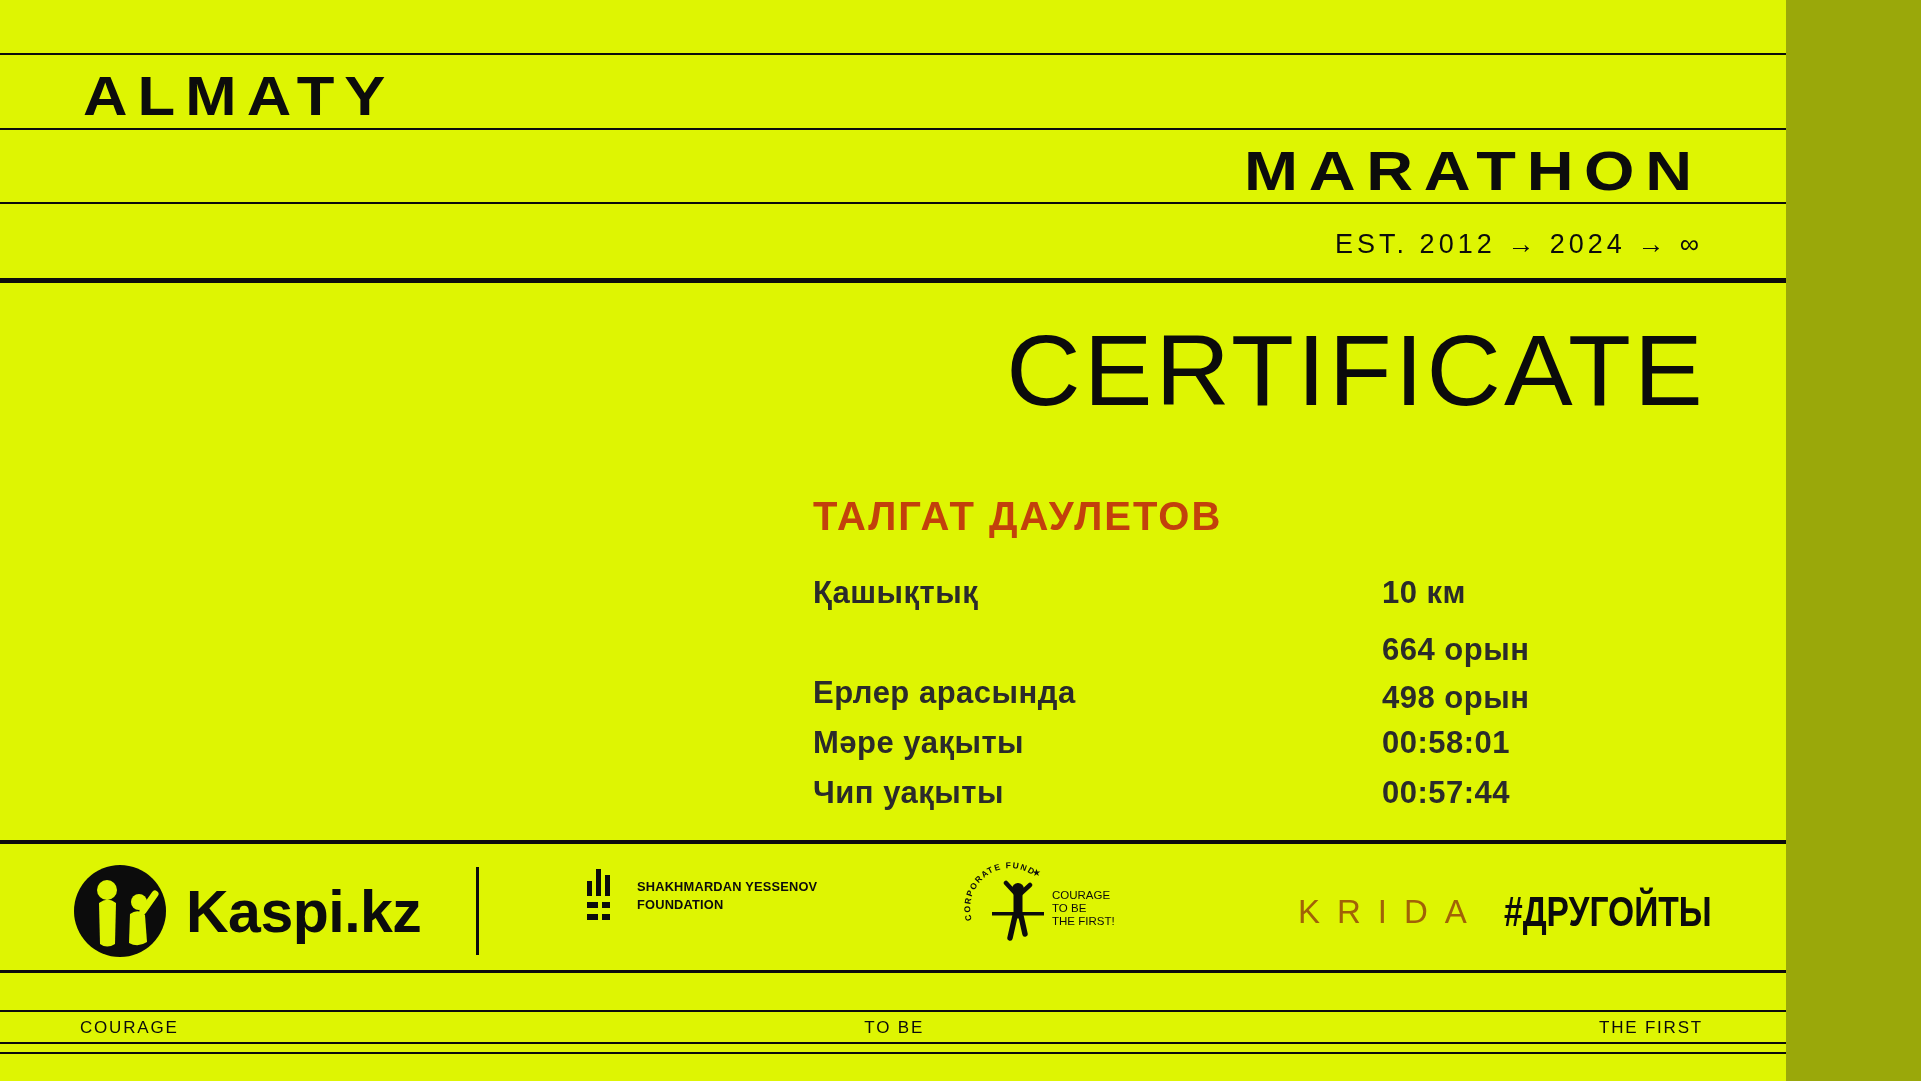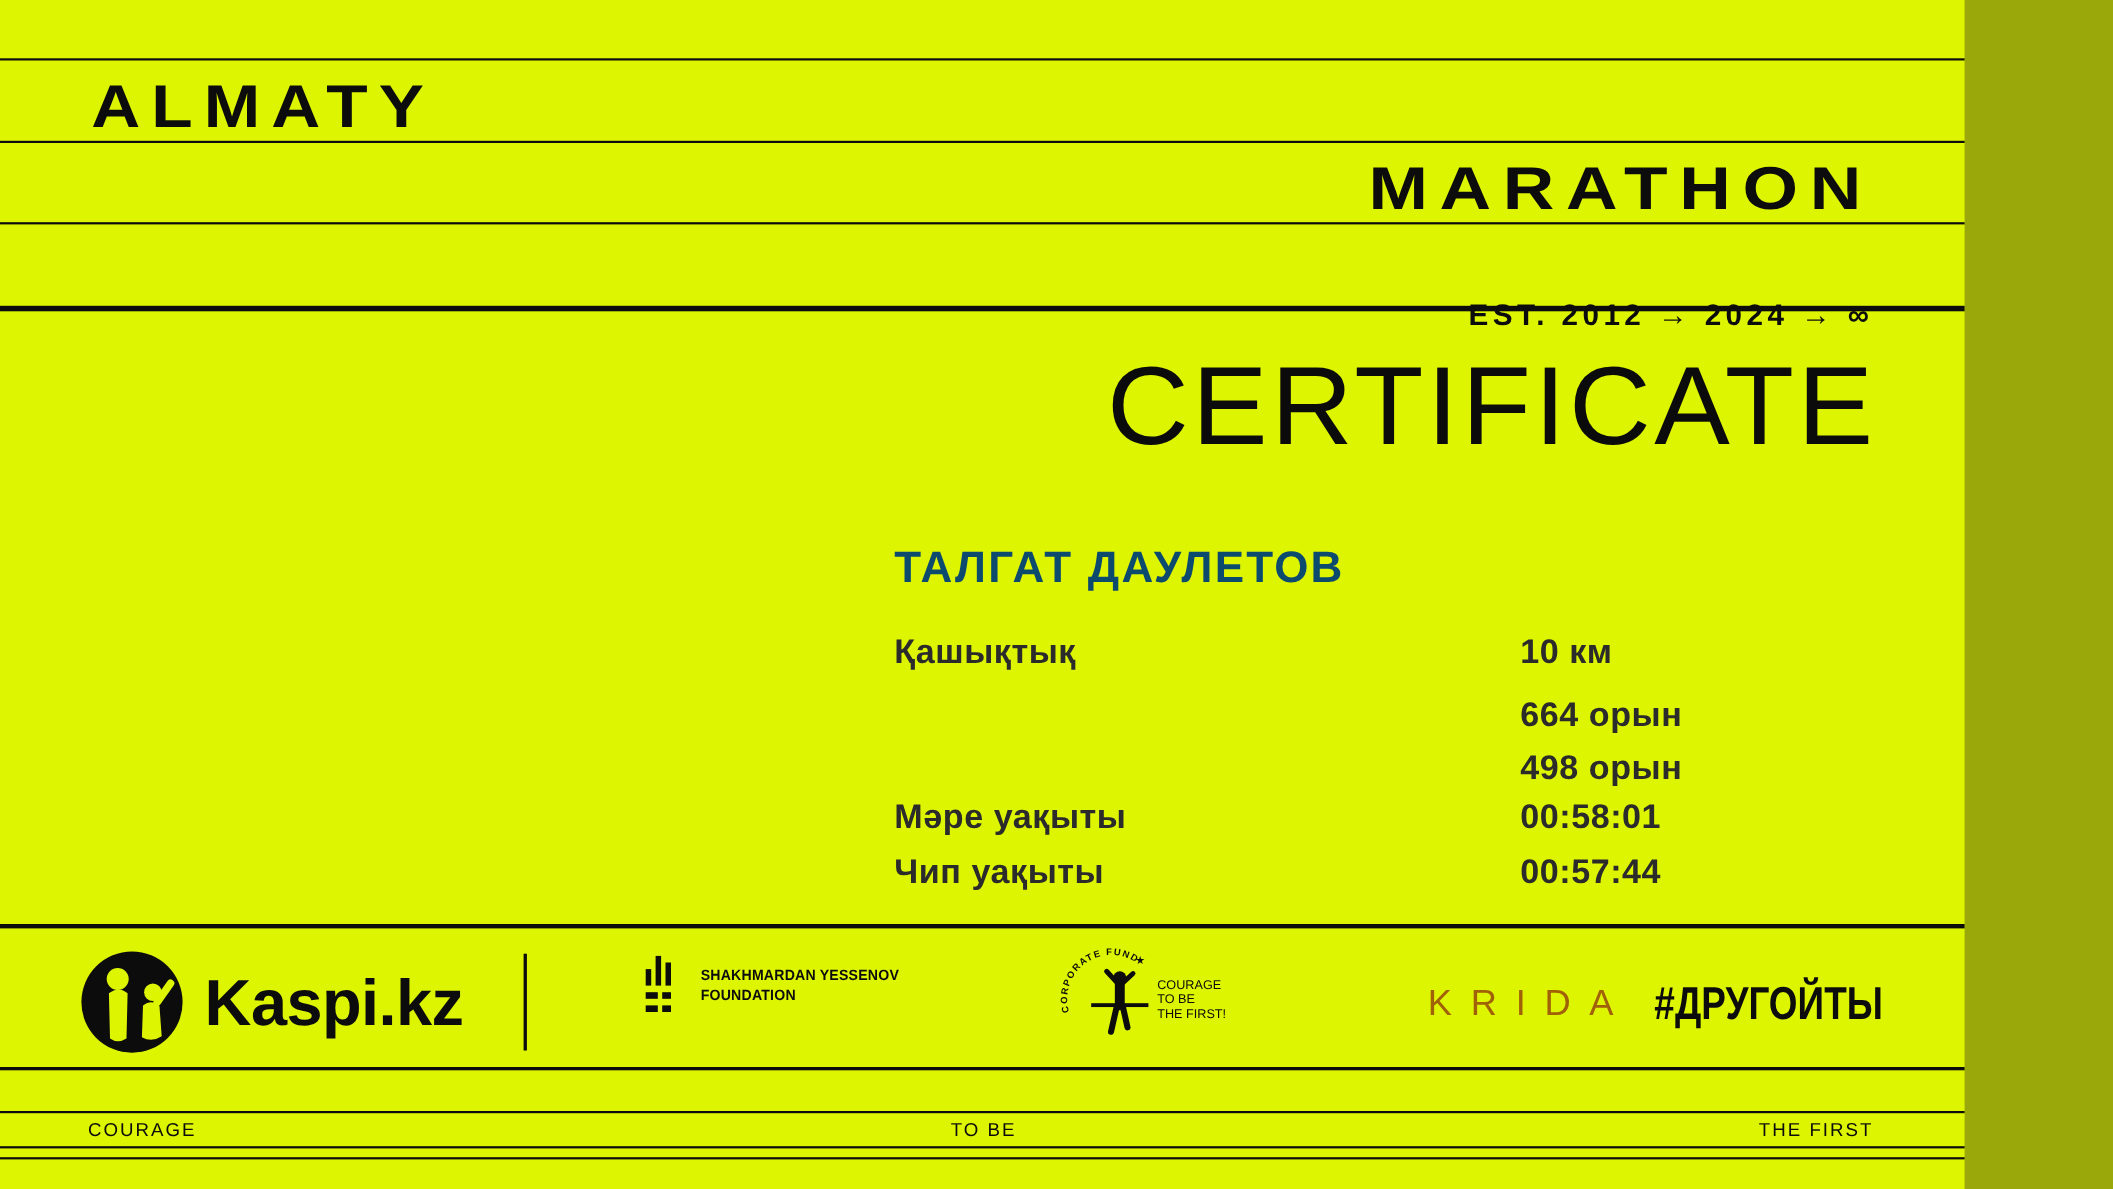--- a/index.html
+++ b/index.html
@@ -22,32 +22,32 @@
     font-weight:700;
     font-size:55px;
     letter-spacing:9px;
     white-space:nowrap;
     line-height:1;
   }
   #almaty{left:83px;top:69px;transform:scaleX(1.12);transform-origin:0 50%;}
   #marathon{right:83px;top:144px;transform:scaleX(1.18);transform-origin:100% 50%;}
   #est{
     position:absolute;right:83px;top:229px;
-    font-size:27px;font-weight:700;letter-spacing:4px;white-space:nowrap;margin-top:42px;
+    font-size:27px;font-weight:400;letter-spacing:4px;white-space:nowrap;
   }
   #title{
     position:absolute;right:80px;top:320px;
     font-size:101px;font-weight:400;letter-spacing:3px;
     line-height:1;white-space:nowrap;color:#0b0b0b;
     transform:scaleX(1.02);transform-origin:100% 50%;
   }
   #recipient{
     position:absolute;left:813px;top:494px;
     font-size:40px;font-weight:700;letter-spacing:2px;
-    color:#0c4a6e;white-space:nowrap;
+    color:#c2410c;white-space:nowrap;
   }
   #results{position:absolute;left:813px;top:568px;width:800px;}
   .row{position:relative;height:50px;}
   .row .label,.row .value{
     position:absolute;top:0;line-height:50px;
     font-size:31px;color:#2b2b2b;letter-spacing:0.5px;white-space:nowrap;font-weight:bold;
   }
   .row .label{left:0;}
   .row .value{left:569px;}
   .row:nth-child(2) .value{top:7px;}
@@ -108,20 +108,21 @@
 
   <div id="results">
     <div class="row">
       <span class="label">Қашықтық</span>
       <span class="value">10 км</span>
     </div>
     <div class="row">
       <span class="value">664 орын</span>
     </div>
     <div class="row">
+      <span class="label">Ерлер арасында</span>
       <span class="value">498 орын</span>
     </div>
     <div class="row">
       <span class="label">Мәре уақыты</span>
       <span class="value">00:58:01</span>
     </div>
     <div class="row">
       <span class="label">Чип уақыты</span>
       <span class="value">00:57:44</span>
     </div>

